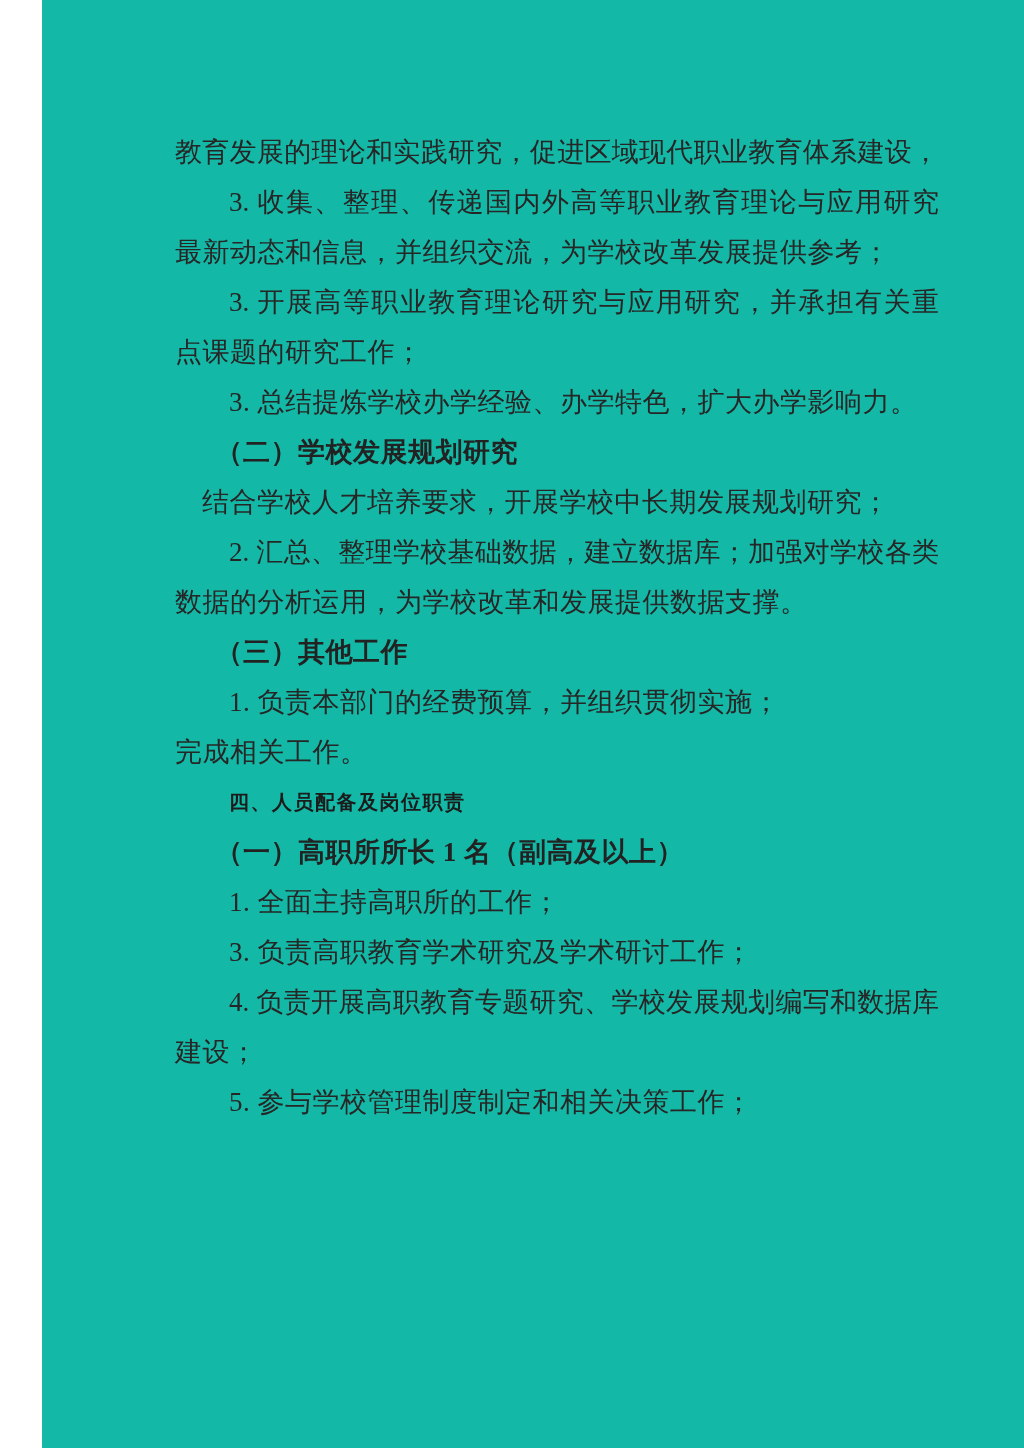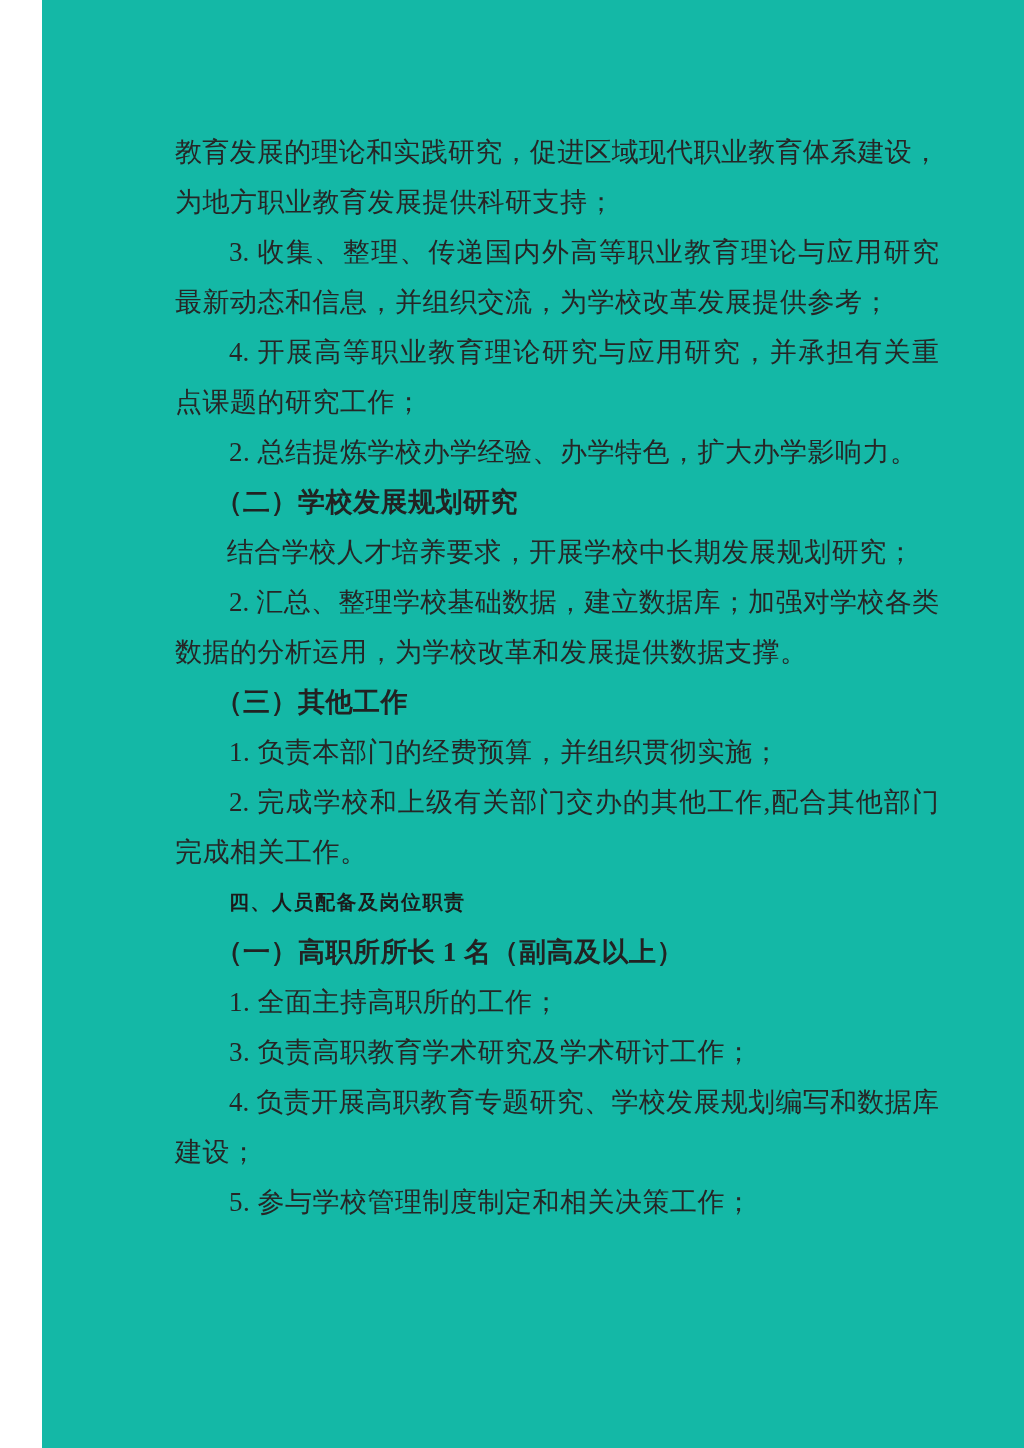--- a/index.html
+++ b/index.html
@@ -48,33 +48,31 @@
     letter-spacing: 1.5px;
     color: #1b1b1b;
   }
 </style>
 </head>
 <body>
 
 <div class="page">
   <div class="text-block">
       <div class="line body justify" style="padding-left: 0px;">教育发展的理论和实践研究，促进区域现代职业教育体系建设，</div>
-      <div class="line body" style="padding-left: 0px;">为地方职业教育发展提供科研支持；</div>
       <div class="line body justify" style="padding-left: 54px;">3. 收集、整理、传递国内外高等职业教育理论与应用研究</div>
       <div class="line body" style="padding-left: 0px;">最新动态和信息，并组织交流，为学校改革发展提供参考；</div>
-      <div class="line body justify" style="padding-left: 54px;">4. 开展高等职业教育理论研究与应用研究，并承担有关重</div>
+      <div class="line body justify" style="padding-left: 54px;">3. 开展高等职业教育理论研究与应用研究，并承担有关重</div>
       <div class="line body" style="padding-left: 0px;">点课题的研究工作；</div>
-      <div class="line body" style="padding-left: 54px;">2. 总结提炼学校办学经验、办学特色，扩大办学影响力。</div>
+      <div class="line body" style="padding-left: 54px;">3. 总结提炼学校办学经验、办学特色，扩大办学影响力。</div>
       <div class="line kai" style="padding-left: 40.5px;">（二）学校发展规划研究</div>
-      <div class="line body" style="padding-left: 27px; text-align: center;">结合学校人才培养要求，开展学校中长期发展规划研究；</div>
+      <div class="line body" style="padding-left: 27px;">结合学校人才培养要求，开展学校中长期发展规划研究；</div>
       <div class="line body justify" style="padding-left: 54px;">2. 汇总、整理学校基础数据，建立数据库；加强对学校各类</div>
       <div class="line body" style="padding-left: 0px;">数据的分析运用，为学校改革和发展提供数据支撑。</div>
       <div class="line kai" style="padding-left: 40.5px;">（三）其他工作</div>
       <div class="line body" style="padding-left: 54px;">1. 负责本部门的经费预算，并组织贯彻实施；</div>
-      <div class="line body justify" style="padding-left: 54px;">2. 完成学校和上级有关部门交办的其他工作,配合其他部门</div>
       <div class="line body" style="padding-left: 0px;">完成相关工作。</div>
       <div class="line hei" style="padding-left: 54px;">四、人员配备及岗位职责</div>
       <div class="line kai" style="padding-left: 40.5px;">（一）高职所所长 1 名（副高及以上）</div>
       <div class="line body" style="padding-left: 54px;">1. 全面主持高职所的工作；</div>
       <div class="line body" style="padding-left: 54px;">3. 负责高职教育学术研究及学术研讨工作；</div>
       <div class="line body justify" style="padding-left: 54px;">4. 负责开展高职教育专题研究、学校发展规划编写和数据库</div>
       <div class="line body" style="padding-left: 0px;">建设；</div>
       <div class="line body" style="padding-left: 54px;">5. 参与学校管理制度制定和相关决策工作；</div>
     </div>
 </div>

